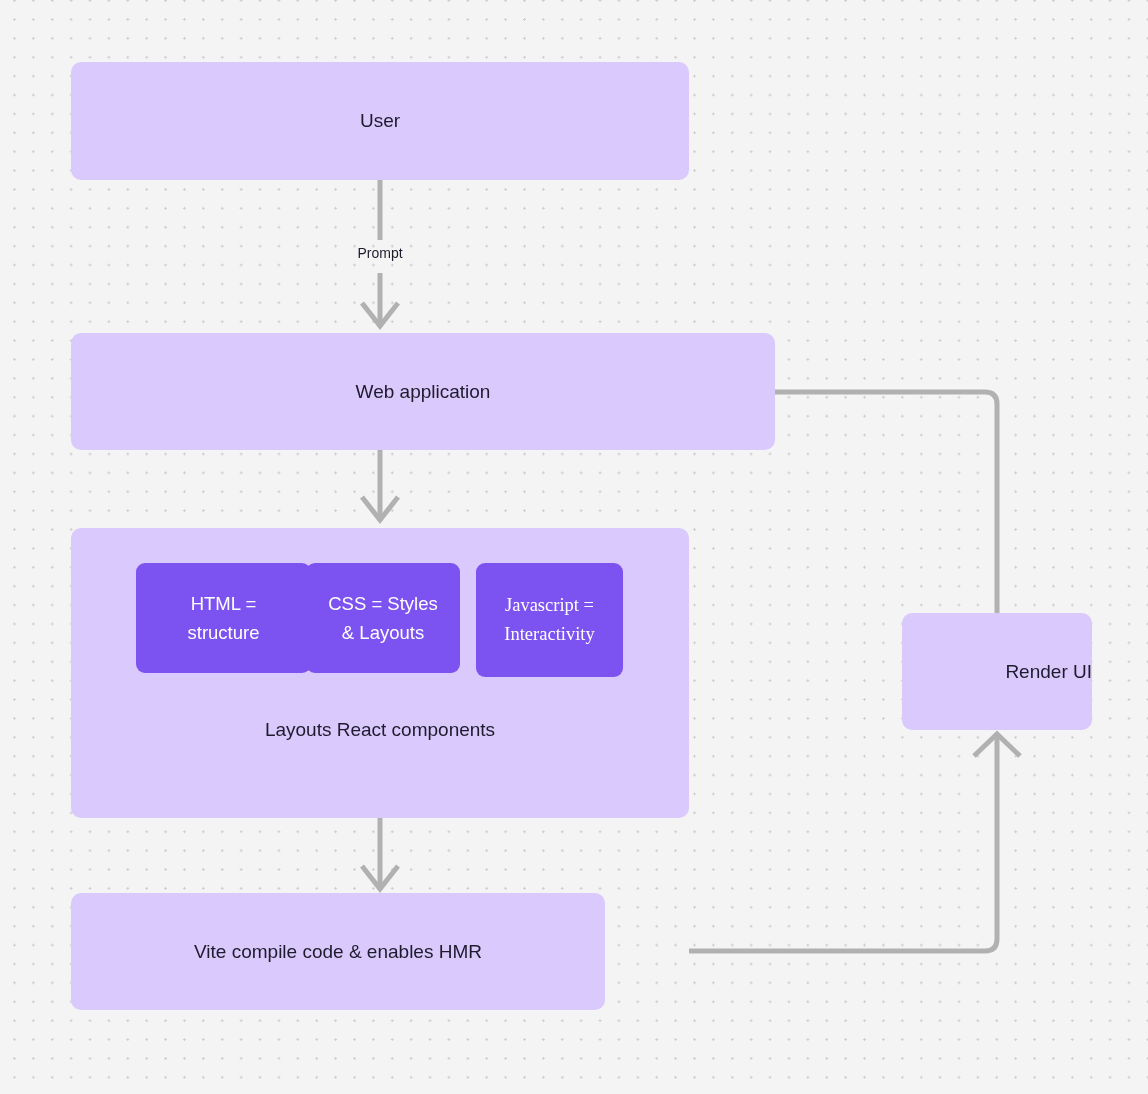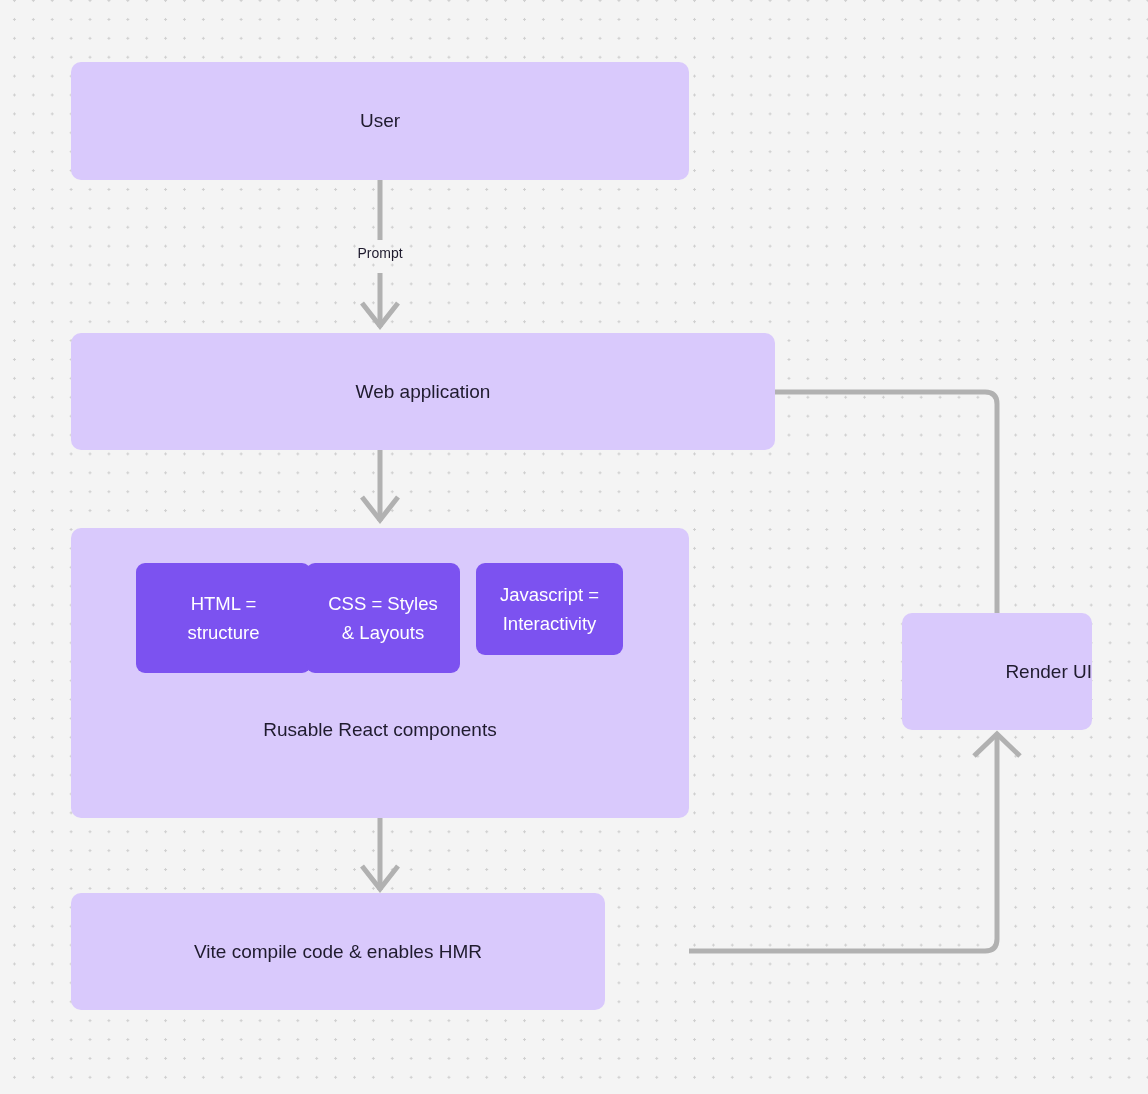--- a/index.html
+++ b/index.html
@@ -119,33 +119,33 @@
   </div>
 
   <div class="node node-lavender" style="left:71px; top:333px; width:704px; height:117px;">
     <span>Web application</span>
   </div>
 
   <div class="group-node" style="left:71px; top:528px; width:618px; height:290px;">
     
   </div>
 
-  <div class="group-caption" style="position:absolute; left:71px; top:719px; width:618px;">Rusable React components</div>
+  <div class="group-caption" style="position:absolute; left:71px; top:719px; width:618px;">Layouts React components</div>
 
   <div class="node node-violet" style="left:136px; top:563px; width:175px; height:110px; flex-direction:column;">
     <span>HTML =</span>
     <span>structure</span>
   </div>
 
   <div class="node node-violet" style="left:306px; top:563px; width:154px; height:110px; flex-direction:column;">
     <span>CSS = Styles</span>
     <span>&amp; Layouts</span>
   </div>
 
-  <div class="node node-violet" style="left:476px; top:563px; width:147px; height:92px; flex-direction:column;">
+  <div class="node node-violet" style="left:476px; top:563px; width:147px; height:114px; flex-direction:column;font-family:Liberation Serif, serif;">
     <span>Javascript =</span>
     <span>Interactivity</span>
   </div>
 
   <div class="node node-lavender" style="left:71px; top:893px; width:534px; height:117px;">
     <span>Vite compile code &amp; enables HMR</span>
   </div>
 
   <div class="node node-lavender" style="left:902px; top:613px; width:190px; height:117px;justify-content:flex-end;">
     <span>Render UI</span>

